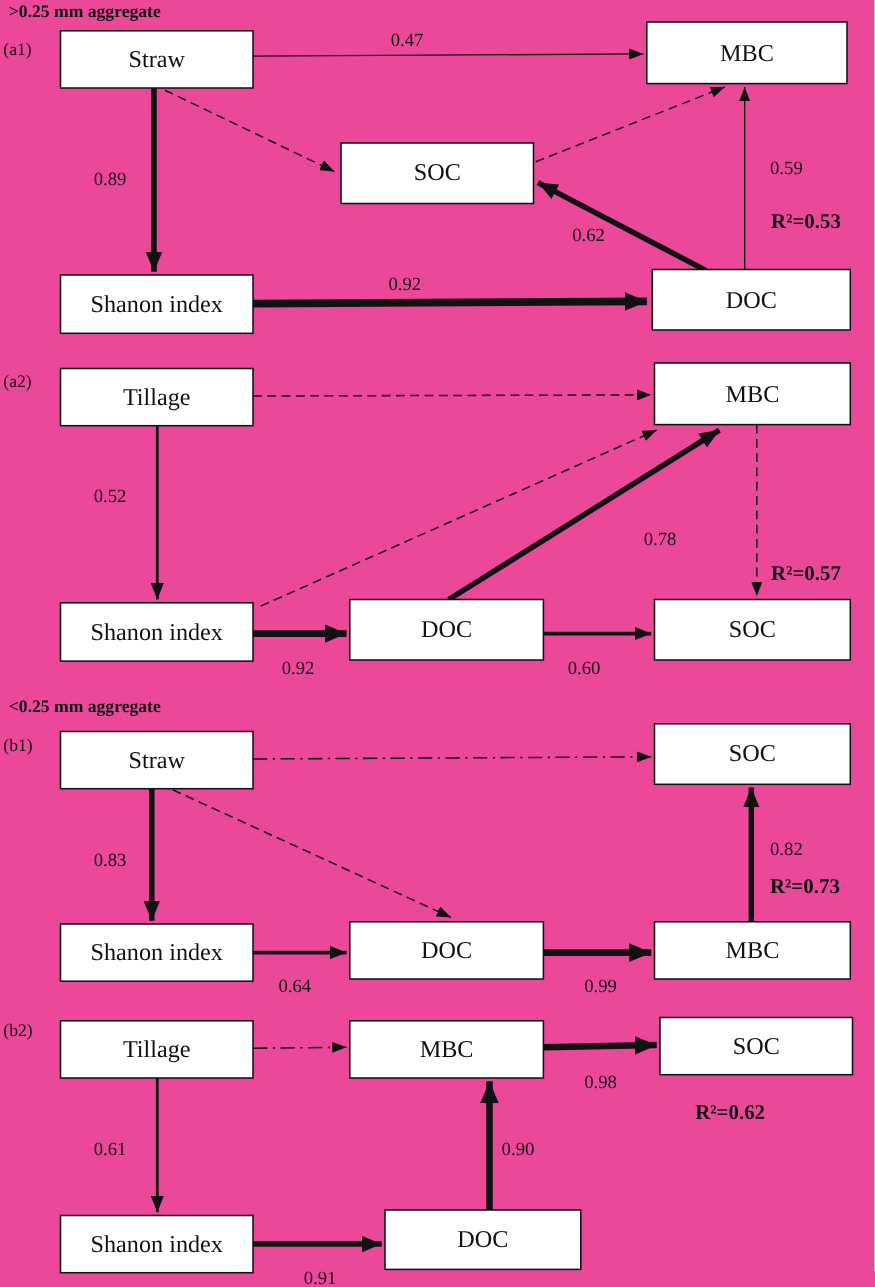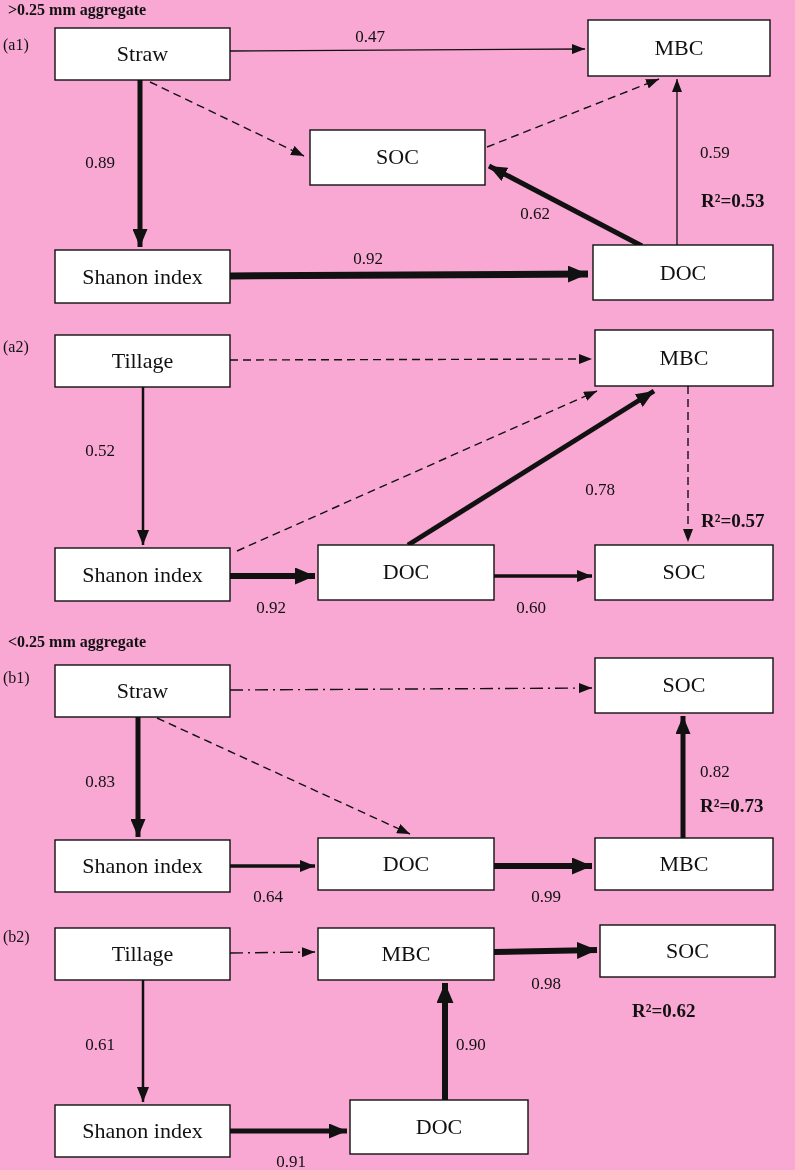--- a/index.html
+++ b/index.html
@@ -1,16 +1,16 @@
 <!DOCTYPE html>
 <html><head>
 <meta charset="utf-8">
 <style>
   html,body{margin:0;padding:0;background:#fff;}
-  .page{position:relative;width:795px;height:1170px;background:#f9a8d4;
+  .page{position:relative;width:795px;height:1170px;background:#ec4899;
         font-family:"Liberation Serif", serif;overflow:hidden;}
   svg{display:block;}
   .bx{fill:#ffffff;stroke:#111;stroke-width:1.4;}
   .lbl{font-size:22px;fill:#111;text-anchor:middle;}
   .cf{font-size:17px;fill:#111;text-anchor:middle;}
   .cfs{font-size:17px;fill:#111;text-anchor:start;}
   .r2{font-size:19px;font-weight:bold;fill:#111;text-anchor:start;}
   .hd{font-size:16px;font-weight:bold;fill:#111;text-anchor:start;}
   .tg{font-size:16px;fill:#111;text-anchor:start;}
   .e{stroke:#111;fill:none;stroke-linecap:butt;}

